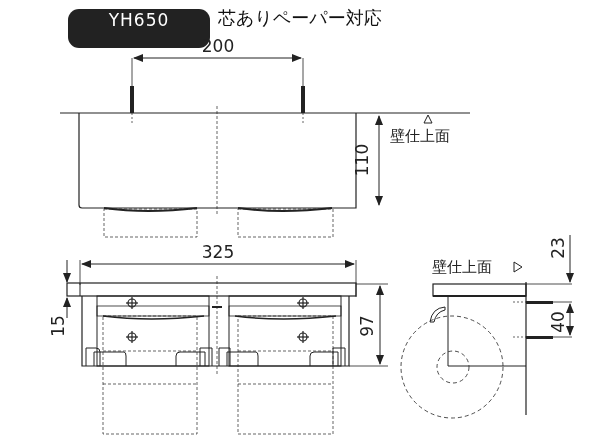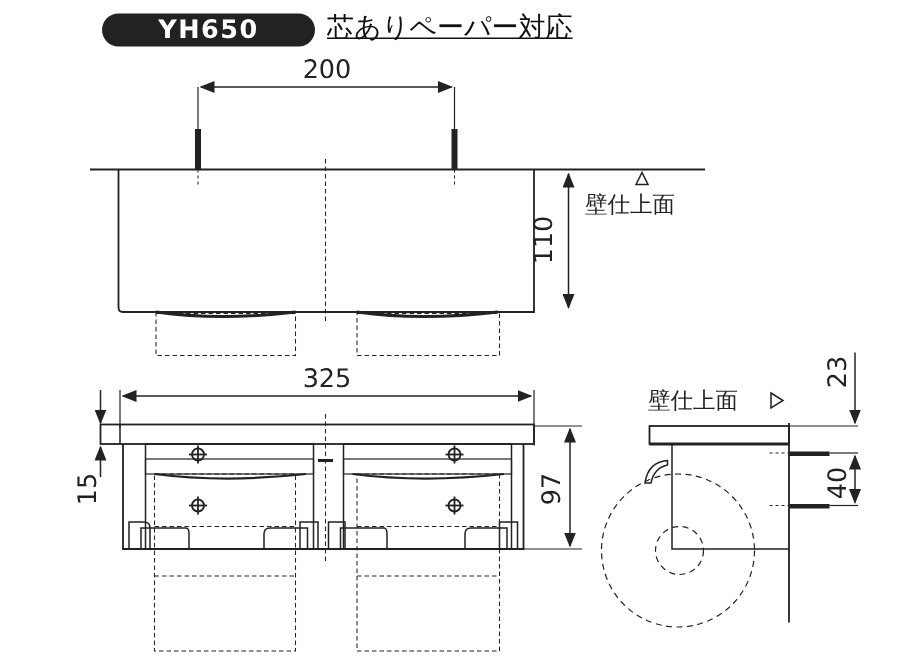--- a/index.html
+++ b/index.html
@@ -1,19 +1,19 @@
 <!DOCTYPE html>
 <html><head>
 <meta charset="utf-8">
 <style>
   html, body { margin:0; padding:0; background:#ffffff; }
   body { width:600px; height:438px; position:relative; overflow:hidden; font-family:"DejaVu Sans", sans-serif; }
-  .badge { position:absolute; left:68px; top:9px; width:142px; height:22px; background:#222; border-radius:11px;
-           color:#fff; font-family:"DejaVu Sans", sans-serif; font-weight:bold; font-size:17px; line-height:22px; text-align:center; letter-spacing:1px; }
-  .title { position:absolute; left:218px; top:6px; font-size:18px; color:#111; font-family:"DejaVu Sans", sans-serif;text-decoration:underline; }
+  .badge { position:absolute; left:68px; top:9px; width:142px; height:39px; background:#222; border-radius:11px;
+           color:#fff; font-family:"DejaVu Sans", sans-serif; font-weight:normal; font-size:17px; line-height:22px; text-align:center; letter-spacing:1px; }
+  .title { position:absolute; left:218px; top:6px; font-size:18px; color:#111; font-family:"DejaVu Sans", sans-serif; }
   svg { position:absolute; left:0; top:0; }
   .lbl { font-family:"DejaVu Sans", sans-serif; fill:#222; }
 </style>
 </head>
 <body>
 
 <div class="badge">YH650</div>
 <div class="title">芯ありペーパー対応</div>
 
 <svg width="600" height="438" viewBox="0 0 600 438">

